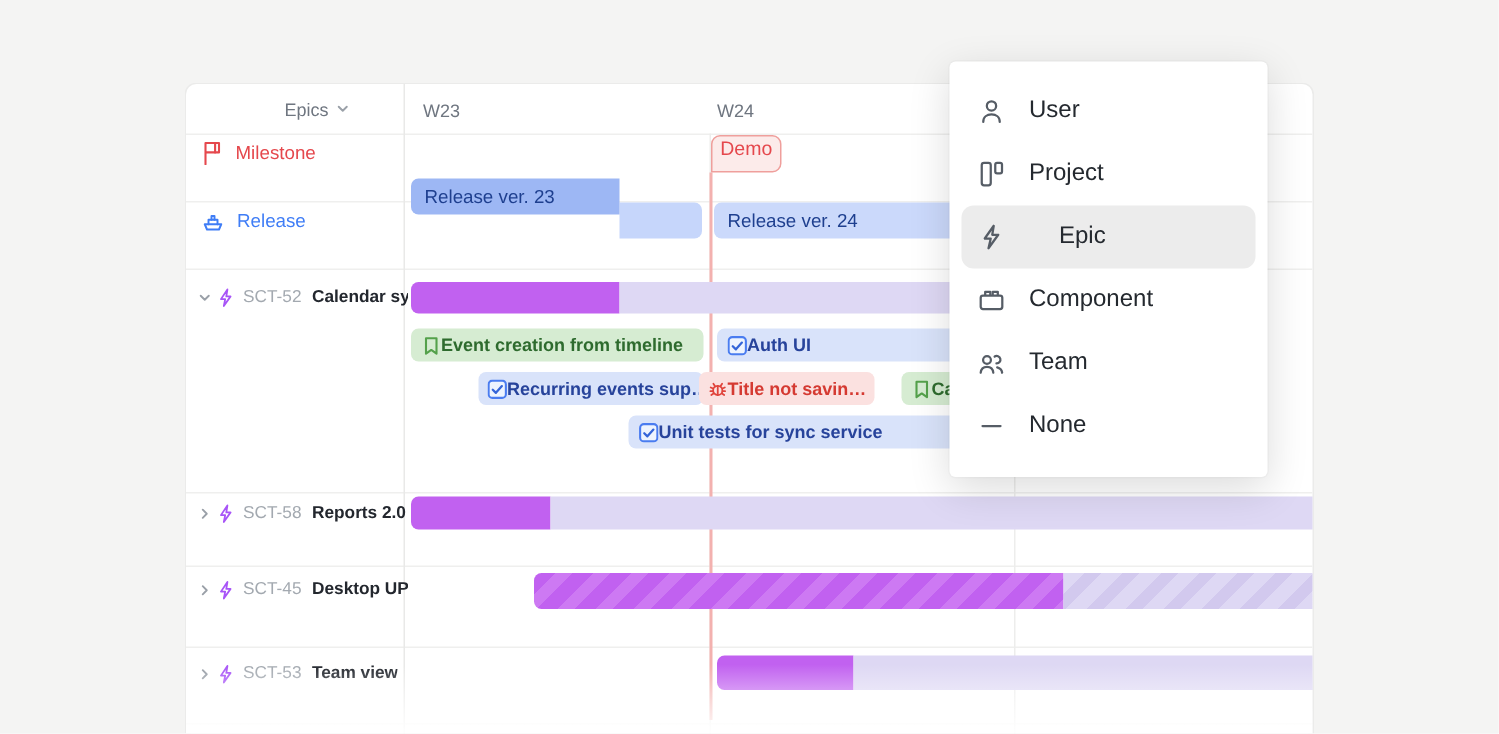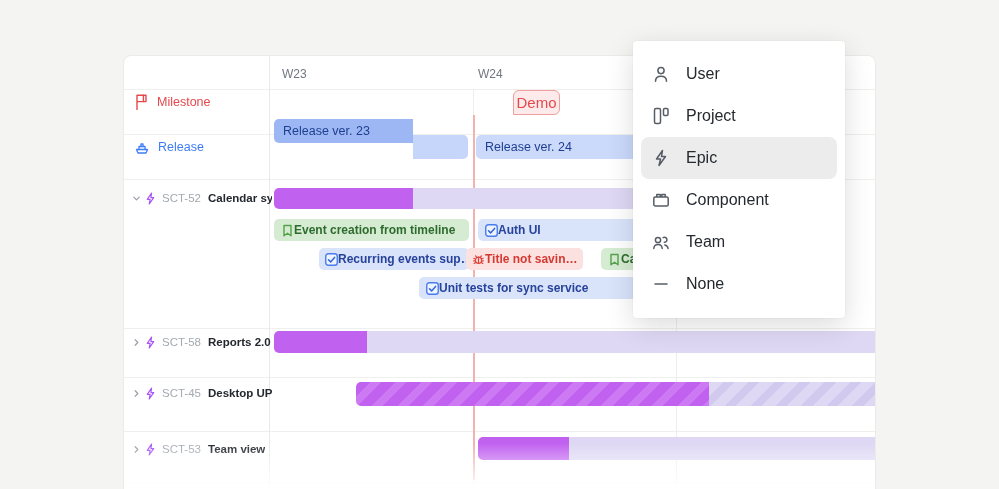--- a/index.html
+++ b/index.html
@@ -28,21 +28,21 @@
   .row-label .txt { font-size:12.5px; font-weight:500; }
   .epic-label { gap:4px; font-size:11.5px; }
   .epic-id { color:#a3a9b0; margin-left:2px; }
   .epic-name { color:#23272e; font-weight:700; margin-left:3px; }
 
   
   .today-line { position:absolute; left:349px; top:59px; height:365px; width:2px;
                 background:#f3b1af; z-index:1; }
   .milestone-chip { position:absolute; left:350px; top:34px; width:47px; height:25px; z-index:3;
                     background:#fcebea; border:1px solid #ef9f9c; border-radius:6px 6px 6px 0;
-                    color:#e5484d; font-size:15px; display:flex; align-items:center; justify-content:center;margin-left:39px; }
+                    color:#e5484d; font-size:13px; display:flex; justify-content:center; }
   .bar { position:absolute; height:24px; z-index:2; display:flex; align-items:center;
          font-size:12.5px; font-weight:500; color:#1e3f8f; padding-left:9px;
          white-space:nowrap; overflow:hidden; }
   .chip { position:absolute; height:22px; z-index:3; display:flex; align-items:center;
           padding:0 7px; border-radius:5px; font-size:12px; font-weight:700;
           white-space:nowrap; overflow:hidden; }
   .chip-blue  { background:#d9e3fa; color:#27439b; }
   .chip-green { background:#d6ecd2; color:#2e6b2e; }
   .chip-red   { background:#fbe1e0; color:#d53a32; }
   .epic-bar { position:absolute; height:21px; z-index:2; }
@@ -54,21 +54,21 @@
 
   .bottom-fade { position:absolute; left:0; right:0; bottom:0; height:46px; z-index:6;
                  background:linear-gradient(rgba(255,255,255,0), rgba(255,255,255,0.95)); }
 
   
   .menu { position:absolute; left:633px; top:41px; width:212px; height:277px; z-index:10;
           background:#fff; border-radius:4px; padding:12px 8px;
           box-shadow:0 8px 28px rgba(0,0,0,0.14), 0 0 0 1px rgba(0,0,0,0.02); }
   .menu-item { width:196px; height:42px; border-radius:8px; display:flex; align-items:center;
                padding-left:10px; cursor:pointer; }
-  .menu-item.selected { background:#ececec; }
+  .menu-item.selected { background:#ececec;gap:20px; }
   .menu-item .mi-icon { width:20px; height:20px; display:flex; align-items:center; justify-content:center; }
   .menu-item .mi-label { margin-left:15px; font-size:16px; color:#24292f; }
 
   svg { display:block; }
 </style>
 </head>
 <body>
 
 <div class="stage">
 
@@ -78,20 +78,28 @@
     <div class="hline" style="top:78px"></div>
     <div class="hline" style="top:123px"></div>
     <div class="hline" style="top:272px"></div>
     <div class="hline" style="top:321px"></div>
     <div class="hline" style="top:375px"></div>
     <div class="hline" style="top:426px; background:#f3f3f2"></div>
     <div class="vline" style="left:349px"></div>
     <div class="vline" style="left:552px"></div>
     <div class="panel-border"></div>
 
+    <div class="epics-head">
+      <span>Epics</span>
+      <span>
+        <svg width="9" height="9" viewBox="0 0 10 10">
+            <path d="M2 3.5 L5 6.5 L8 3.5" stroke="#9aa0a8" fill="none" stroke-width="1.4" stroke-linecap="round" stroke-linejoin="round"></path>
+          </svg>
+      </span>
+    </div>
     <div class="week-label" style="left:158px">W23</div>
     <div class="week-label" style="left:354px">W24</div>
 
     <div class="today-line"></div>
 
     <div class="row-label" style="left:10px; top:36px; gap:8px; color:#e5484d">
       <span>
         <svg width="15" height="16" viewBox="0 0 15 16" fill="none" stroke="#e5484d" stroke-width="1.4" stroke-linejoin="round" stroke-linecap="round">
             <path d="M3 15.5 V1.3 H12 V7.6 H3"></path>
             <path d="M9.4 1.3 V7.6"></path>

